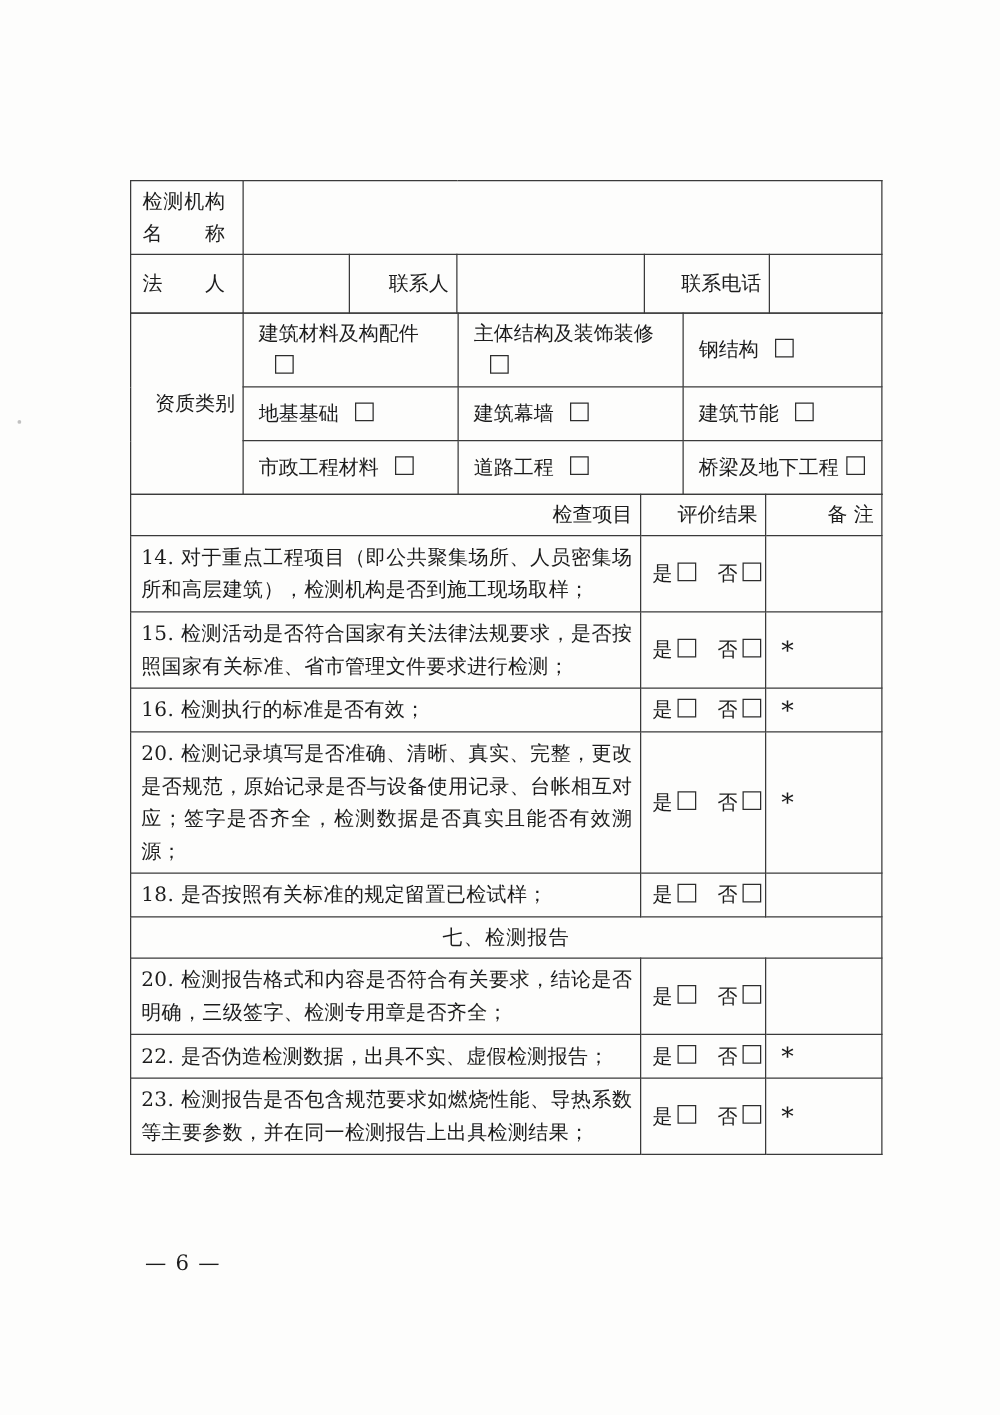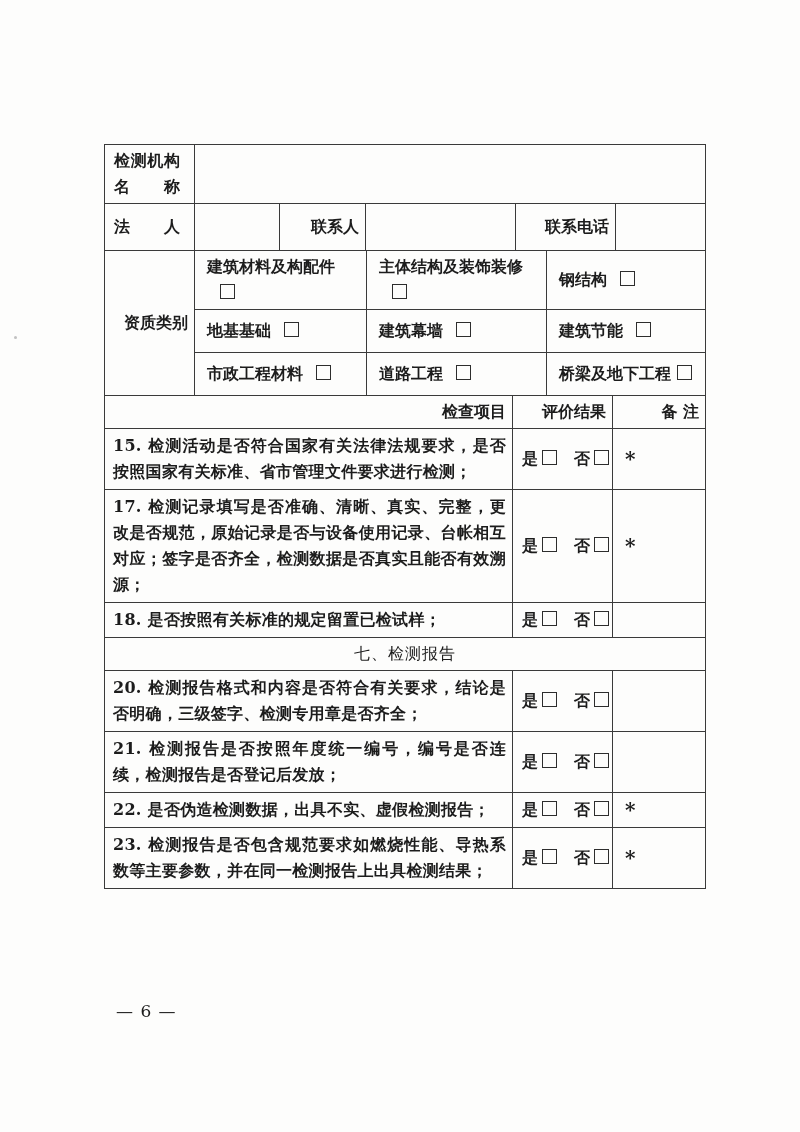--- a/index.html
+++ b/index.html
@@ -27,21 +27,21 @@
     table-layout: fixed;
     width: 601px;
     font-size: 16px;
     line-height: 26px;
     color: #1c1c1c;
   }
   table + table { margin-top: -1px; }
   td, th {
     border: 1px solid #3a3a3a;
     padding: 3px 6px;
-    font-weight: bold;
+    font-weight: normal;
     vertical-align: middle;
     overflow: hidden;
   }
   .jlabel {
     display: inline-block;
     width: 66px;
     text-align: justify;
     text-align-last: justify;
     white-space: nowrap;
   }
@@ -190,32 +190,46 @@
           <col style="width:100px">
           <col style="width:93px">
       </colgroup>
       <tbody>
           <tr class="r-head">
         <th class="center">检查项目</th>
         <th class="center">评价结果</th>
         <th class="center">备 注</th>
       </tr>
 
+      <tr>
+        <td class="item-cell">14. 对于重点工程项目（即公共聚集场所、人员密集场所和高层建筑），检测机构是否到施工现场取样；</td>
+        <td class="result-cell">
+          <span>是</span><span class="cb"></span><span class="no-group">否</span><span class="cb"></span>
+        </td>
+        <td class="remark-cell"></td>
+      </tr>
 
       <tr>
         <td class="item-cell">15. 检测活动是否符合国家有关法律法规要求，是否按照国家有关标准、省市管理文件要求进行检测；</td>
         <td class="result-cell">
           <span>是</span><span class="cb"></span><span class="no-group">否</span><span class="cb"></span>
         </td>
         <td class="remark-cell">*</td>
       </tr>
 
-
-      <tr>
-        <td class="item-cell">17. 检测记录填写是否准确、清晰、真实、完整，更改是否规范，原始记录是否与设备使用记录、台帐相互对应；签字是否齐全，检测数据是否真实且能否有效溯源；</td>
+      <tr>
+        <td class="item-cell">16. 检测执行的标准是否有效；</td>
+        <td class="result-cell">
+          <span>是</span><span class="cb"></span><span class="no-group">否</span><span class="cb"></span>
+        </td>
+        <td class="remark-cell">*</td>
+      </tr>
+
+      <tr>
+        <td class="item-cell">20. 检测记录填写是否准确、清晰、真实、完整，更改是否规范，原始记录是否与设备使用记录、台帐相互对应；签字是否齐全，检测数据是否真实且能否有效溯源；</td>
         <td class="result-cell">
           <span>是</span><span class="cb"></span><span class="no-group">否</span><span class="cb"></span>
         </td>
         <td class="remark-cell">*</td>
       </tr>
 
       <tr>
         <td class="item-cell">18. 是否按照有关标准的规定留置已检试样；</td>
         <td class="result-cell">
           <span>是</span><span class="cb"></span><span class="no-group">否</span><span class="cb"></span>
@@ -229,27 +243,20 @@
       </tr>
 
       <tr>
         <td class="item-cell">20. 检测报告格式和内容是否符合有关要求，结论是否明确，三级签字、检测专用章是否齐全；</td>
         <td class="result-cell">
           <span>是</span><span class="cb"></span><span class="no-group">否</span><span class="cb"></span>
         </td>
         <td class="remark-cell"></td>
       </tr>
 
-      <tr>
-        <td class="item-cell">21. 检测报告是否按照年度统一编号，编号是否连续，检测报告是否登记后发放；</td>
-        <td class="result-cell">
-          <span>是</span><span class="cb"></span><span class="no-group">否</span><span class="cb"></span>
-        </td>
-        <td class="remark-cell"></td>
-      </tr>
 
       <tr>
         <td class="item-cell">22. 是否伪造检测数据，出具不实、虚假检测报告；</td>
         <td class="result-cell">
           <span>是</span><span class="cb"></span><span class="no-group">否</span><span class="cb"></span>
         </td>
         <td class="remark-cell">*</td>
       </tr>
 
       <tr>

